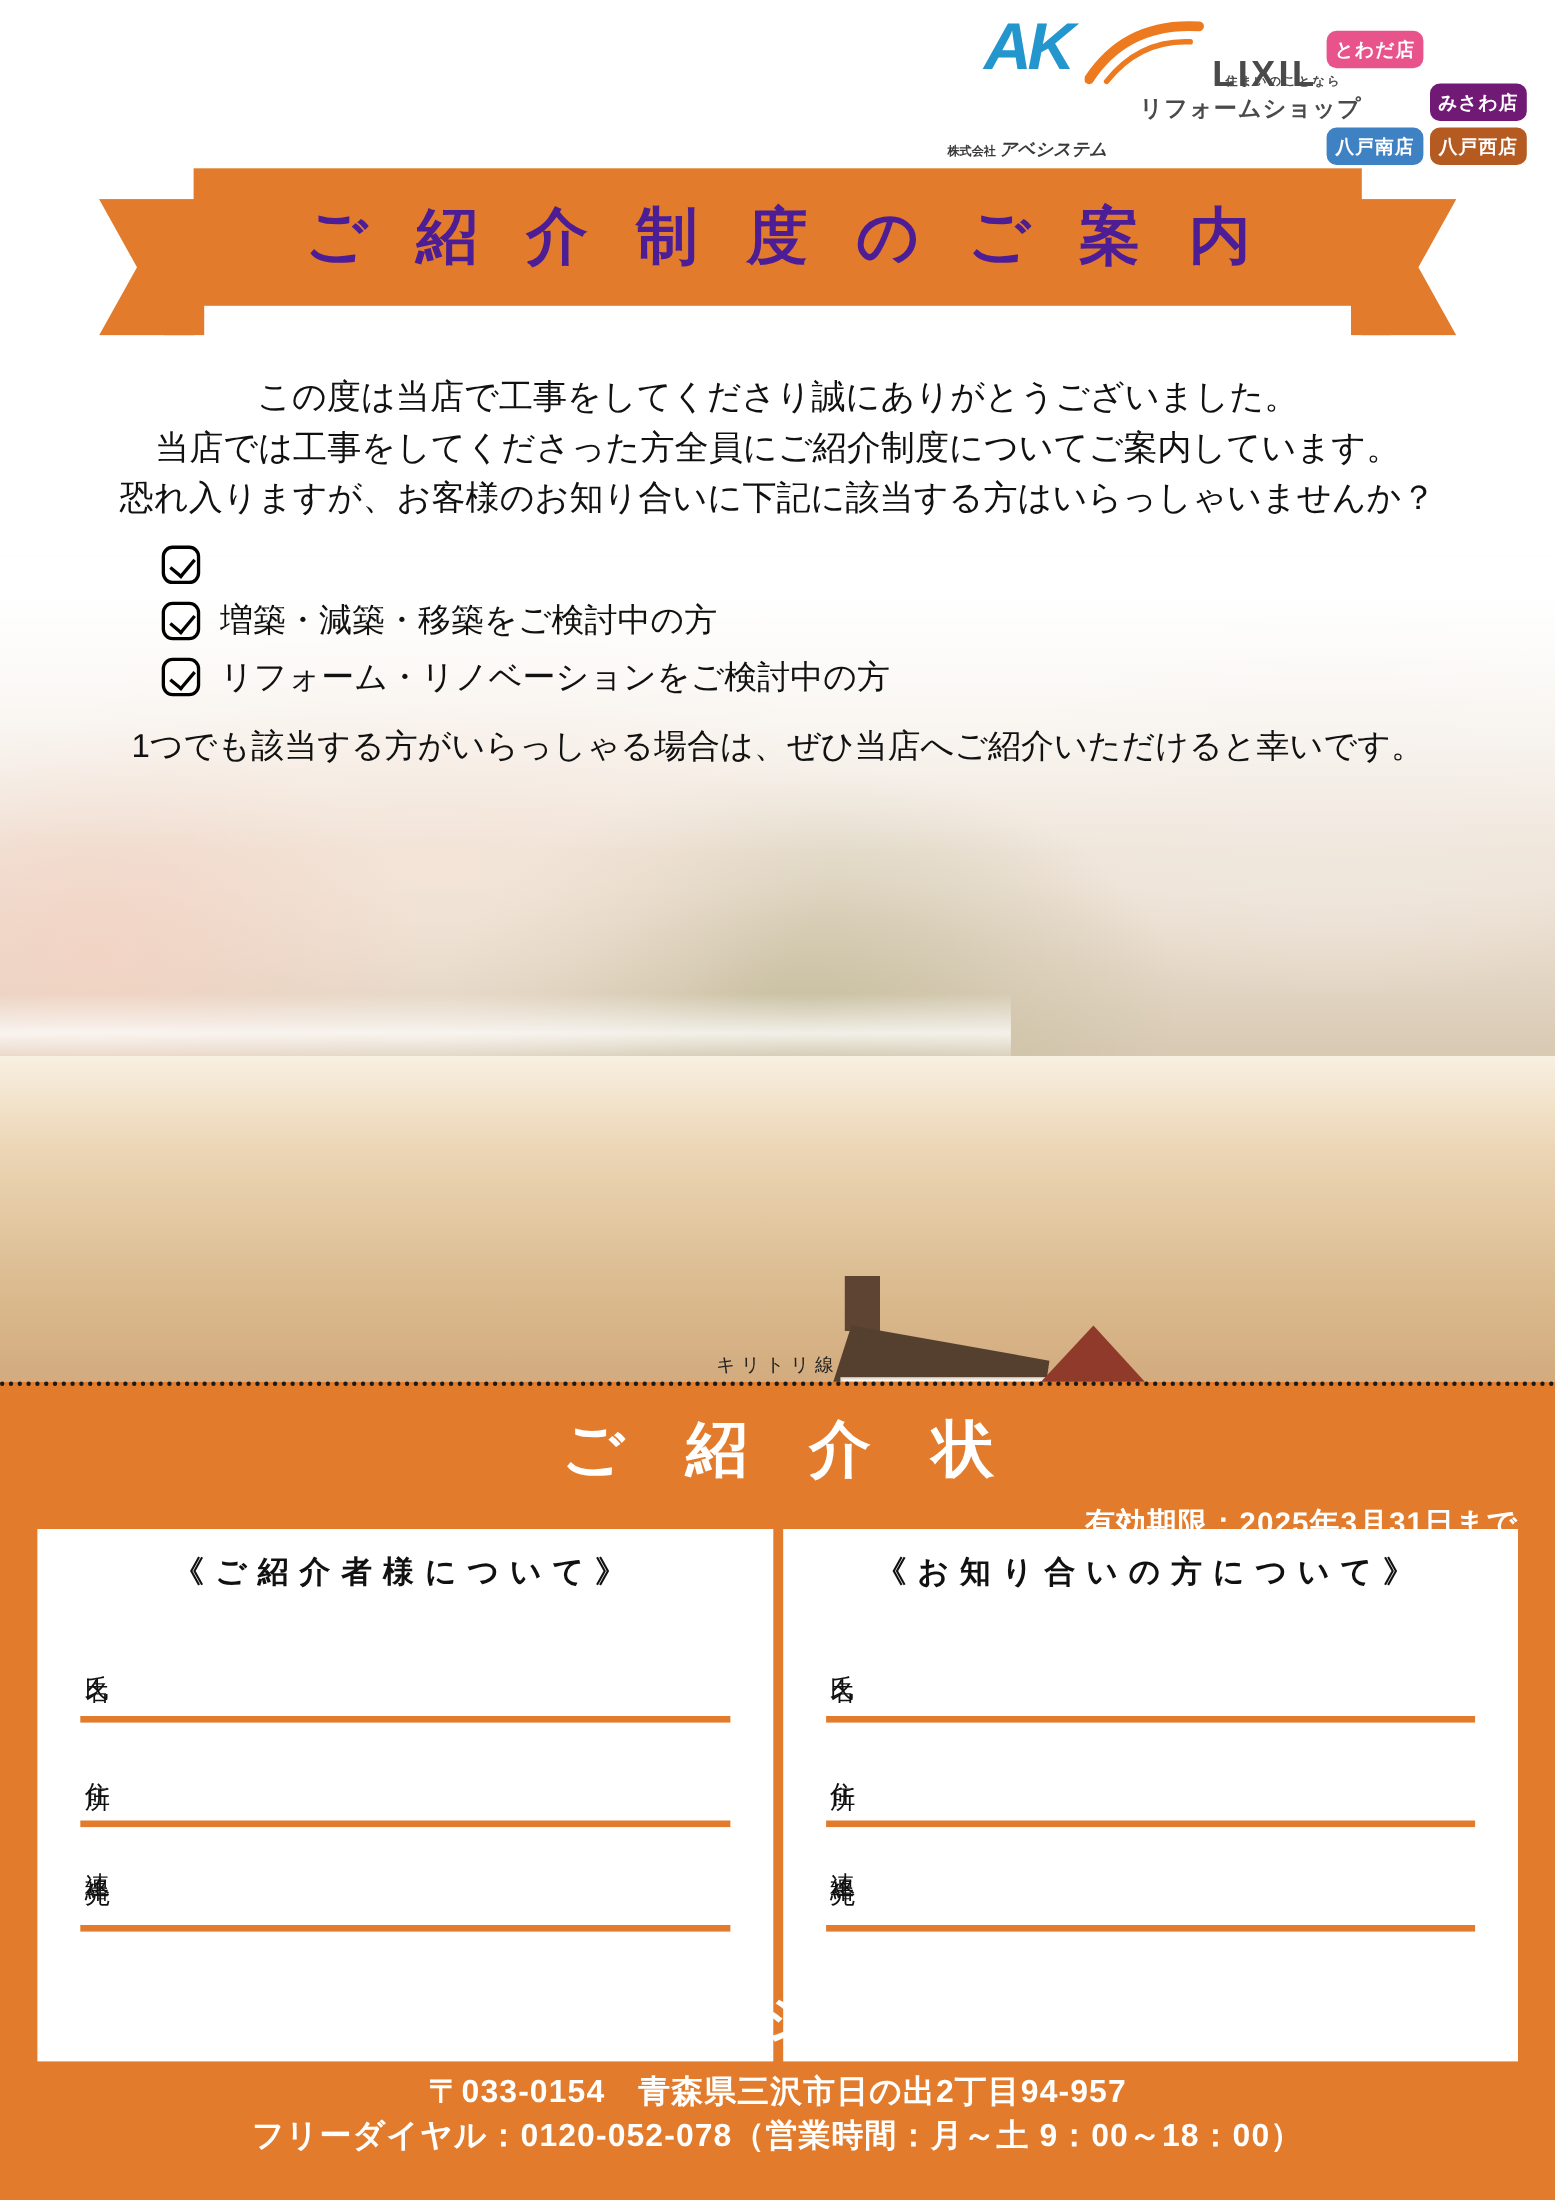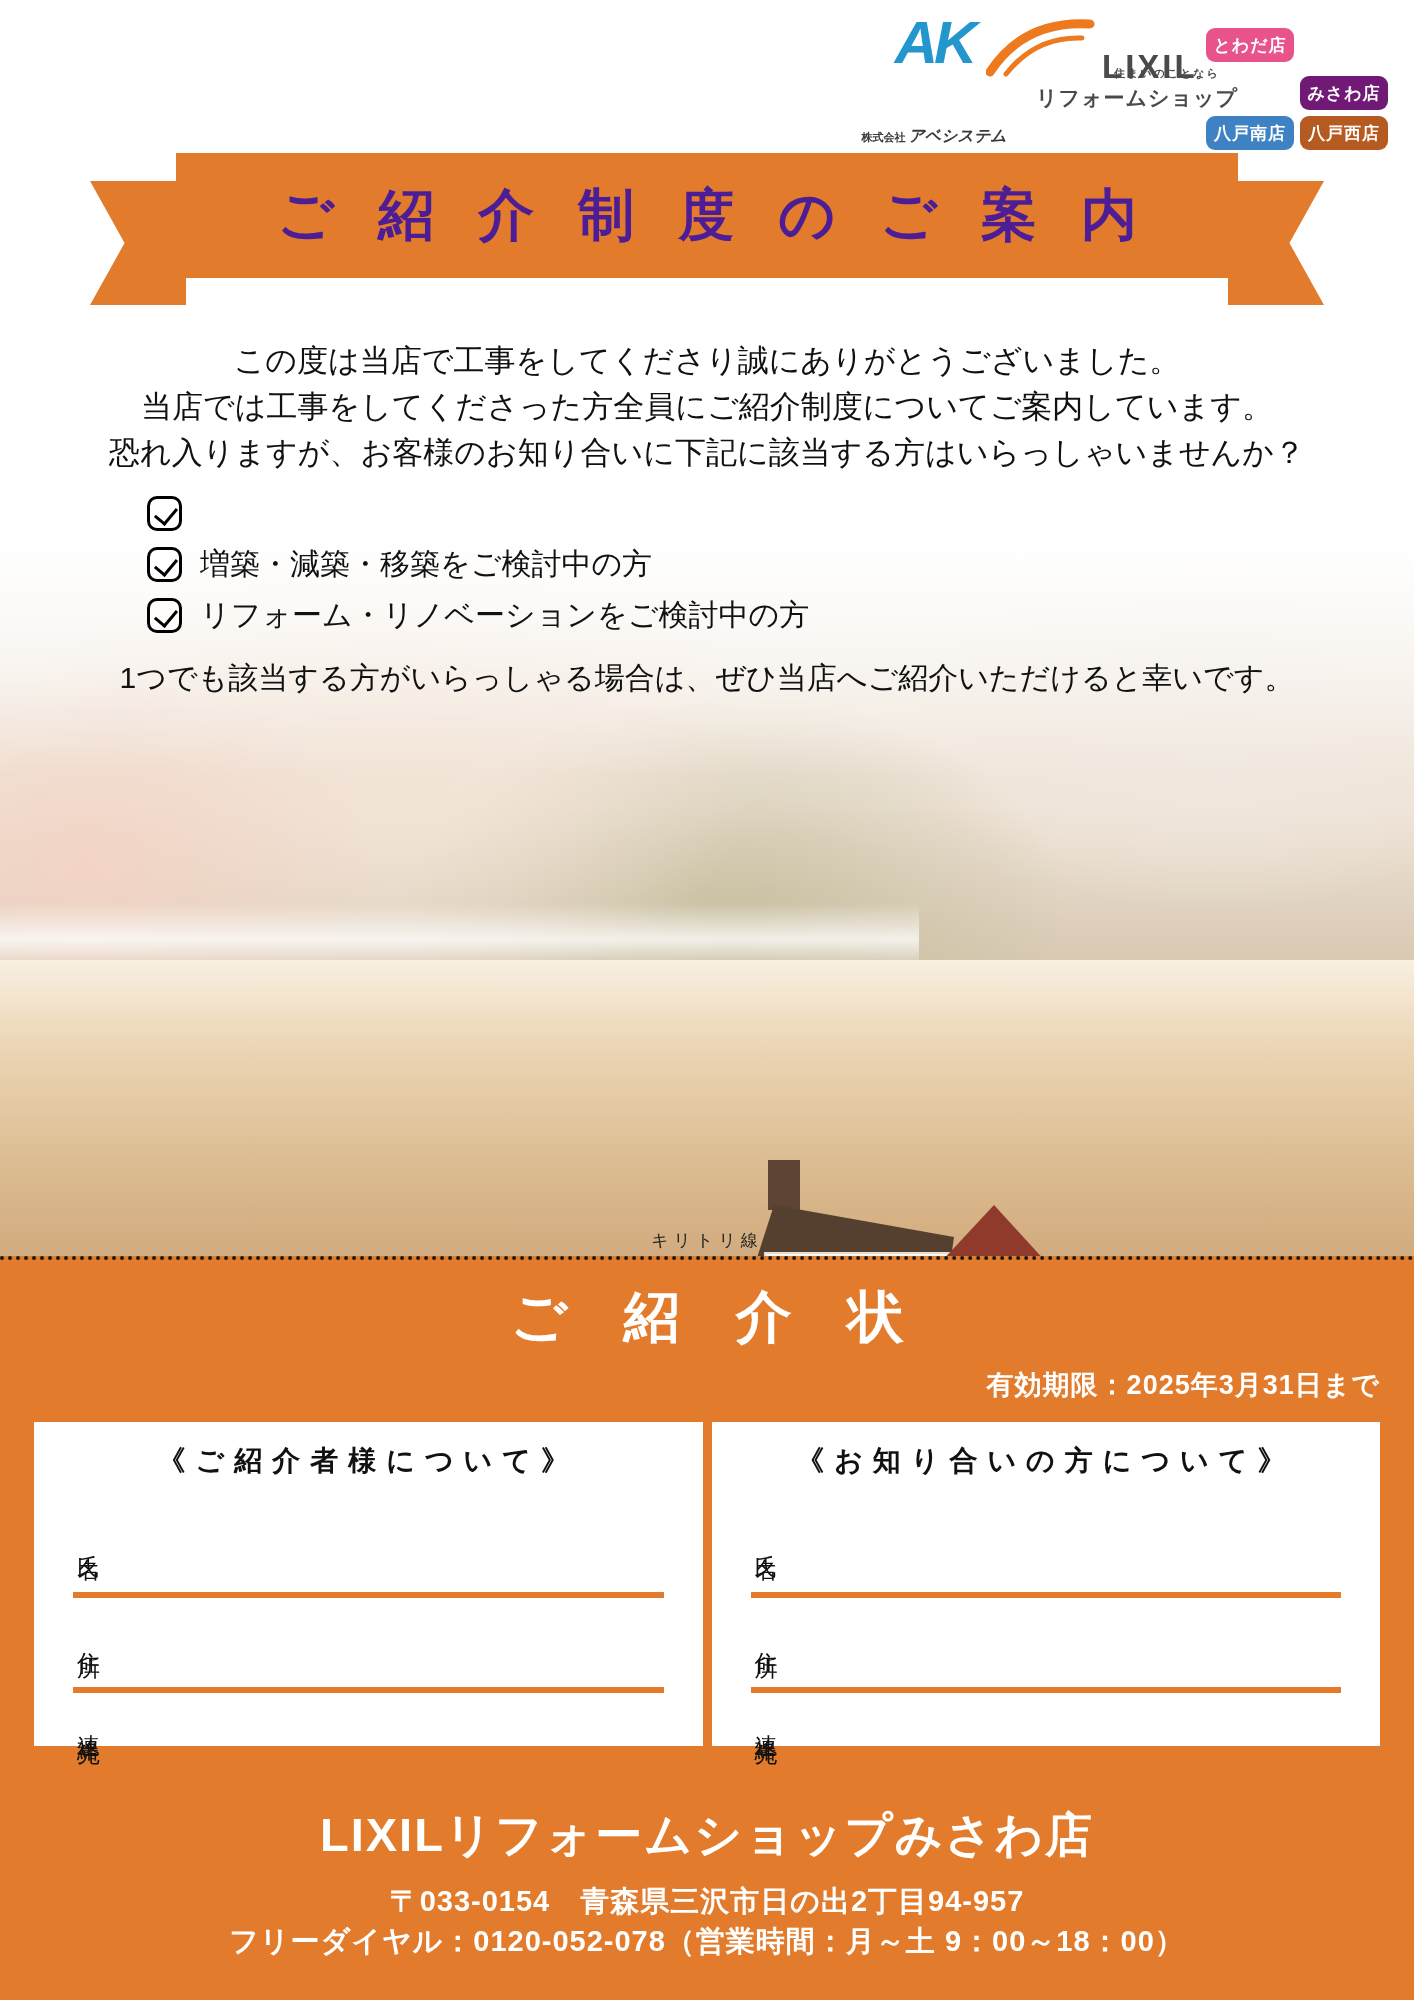--- a/index.html
+++ b/index.html
@@ -115,21 +115,21 @@
     position:absolute; left:0; top:1256px; width:1414px; height:744px;
     background:#E27C2C; border-top:4px dotted #1a1a1a; z-index:5; color:#fff;
   }
   .referral-title {
     position:absolute; left:0; top:20px; width:100%; text-align:center;
     font-size:56px; font-weight:bold; letter-spacing:56px; text-indent:56px; white-space:nowrap;
   }
   .expiry {
     position:absolute; right:34px; top:94px; font-size:27px; font-weight:bold; letter-spacing:1px;margin-top:13px;
   }
-  .cards { position:absolute; left:34px; top:130px; width:1346px; height:324px; display:flex; gap:9px;margin-top:32px; }
+  .cards { position:absolute; left:34px; top:130px; width:1346px; height:484px; display:flex; gap:9px; }
   .card { flex:1; background:#fff; position:relative; color:#111; }
   .card-heading {
     position:absolute; left:0; top:20px; width:100%; text-align:center;
     font-size:28px; font-weight:bold; letter-spacing:10px; white-space:nowrap;
   }
   .field-label {
     position:absolute; left:40px;
     writing-mode:vertical-rl; text-orientation:upright;
     font-size:23px; font-weight:500; letter-spacing:4px; color:#111;
   }

